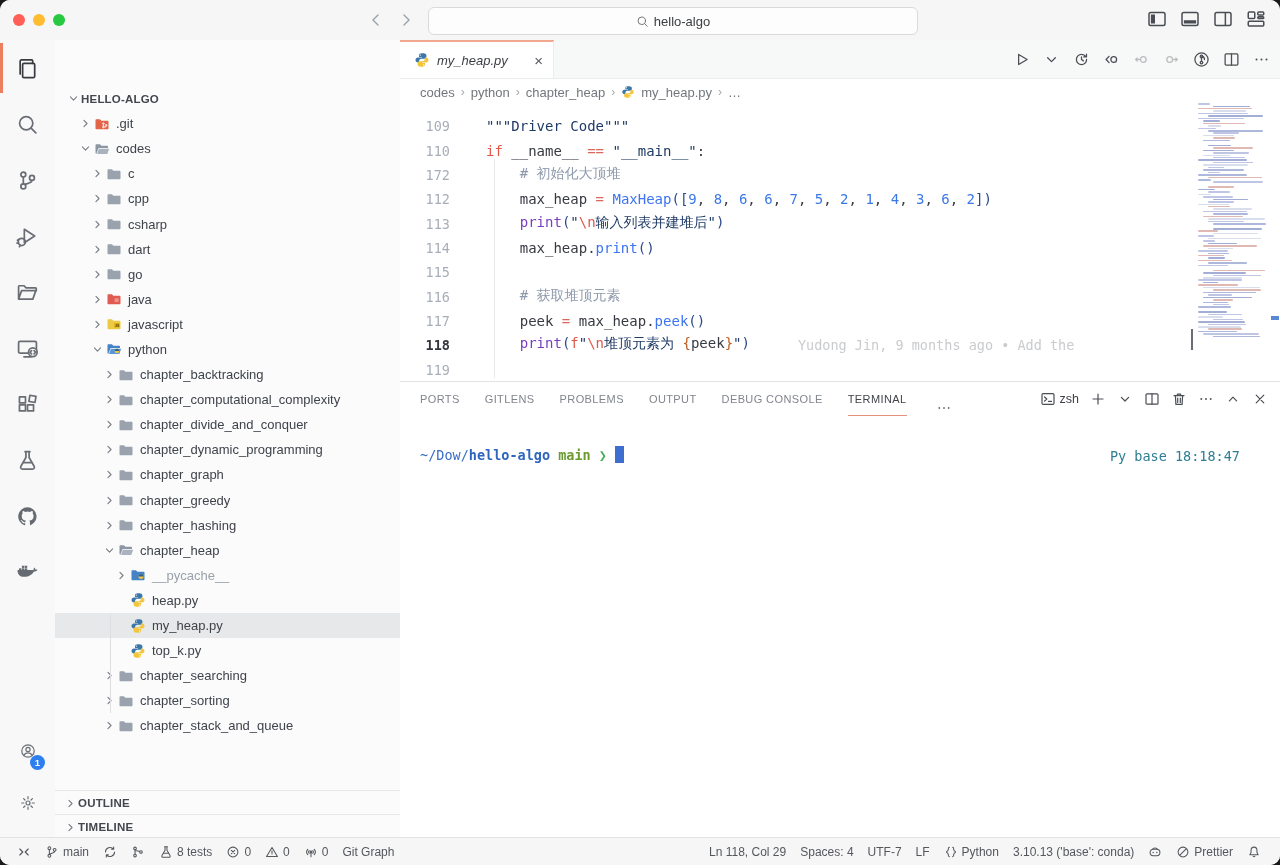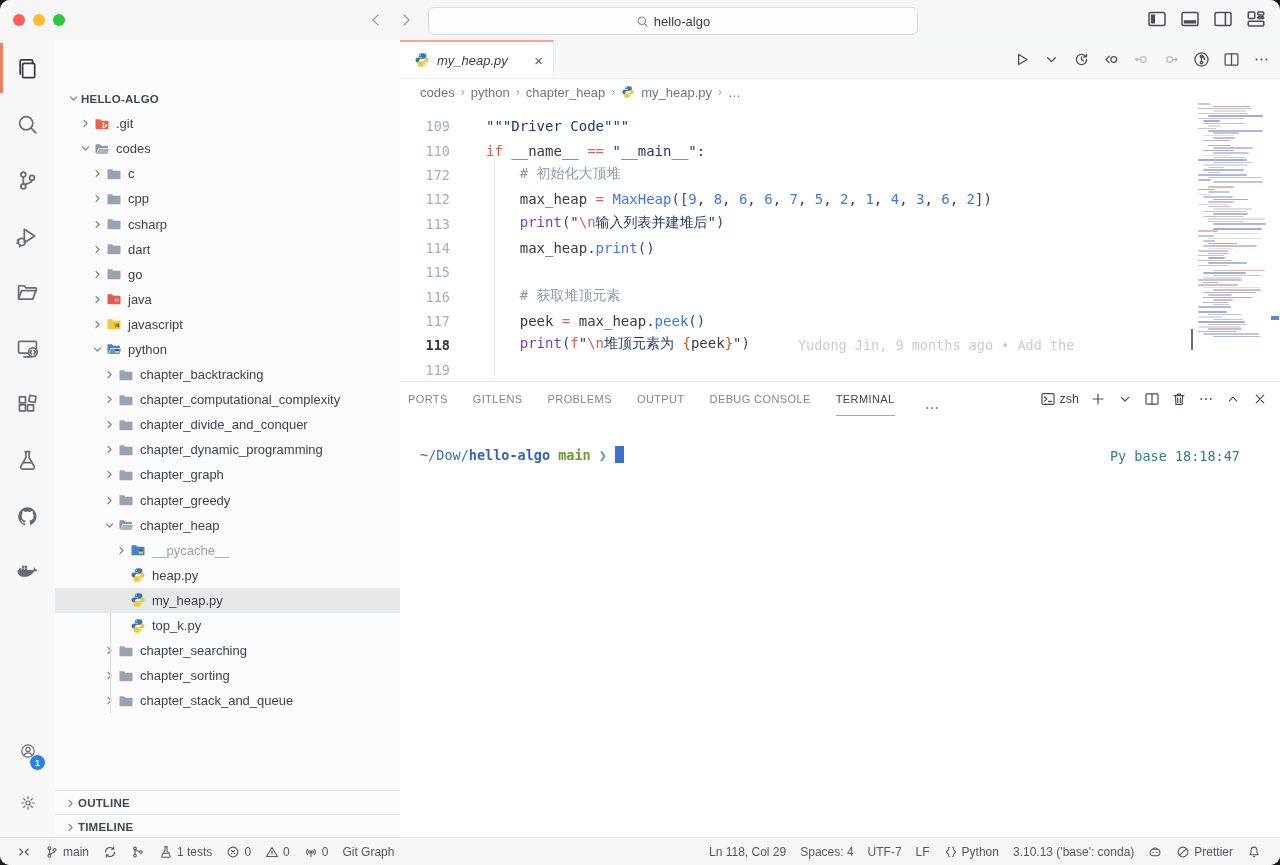--- a/index.html
+++ b/index.html
@@ -69,21 +69,21 @@
   .tk-c{color:#8d99ab}.tk-br{color:#b85c1f}.tk-p{color:#2c4a87}
   .blame{color:#c9cbce;margin-left:48px;font-size:13.5px;}
   .indent-guide{position:absolute;left:94px;top:118.7px;width:1px;height:219px;background:#e8eaed;}
   .caret{position:absolute;left:791px;top:289px;width:1.5px;height:21px;background:#6a6e74;}
   .minimap{position:absolute;right:8px;top:63px;width:74px;height:272px;overflow:hidden;}
   .mm-line{position:absolute;height:1.6px;border-radius:1px;}
   .ov-dash{position:absolute;right:1px;top:276px;width:8px;height:3.5px;background:#5b87d7;}
 
   
   .panel{position:absolute;left:400px;top:381px;right:0;bottom:27px;background:#fff;border-top:1px solid #e2e3e5;}
-  .p-tabs{position:absolute;left:8px;top:0;height:34px;display:flex;align-items:flex-end;gap:25px;}
+  .p-tabs{position:absolute;left:20px;top:0;height:34px;display:flex;align-items:flex-end;gap:25px;}
   .p-tab{font-size:11px;letter-spacing:.4px;color:#81858c;height:34px;display:flex;align-items:center;border-bottom:1.5px solid transparent;box-sizing:border-box;}
   .p-tab.active{color:#41444a;border-bottom-color:#e5917c;}
   .p-tabs-more{color:#6a6e74;margin-left:4px;}
   .p-actions{position:absolute;right:12px;top:0;height:34px;display:flex;align-items:center;gap:11px;color:#4b4e54;}
   .p-actions .lbl{font-size:12.5px;margin-left:4px;color:#3f4248;}
   .p-act{display:flex;align-items:center;}
   .term-line{position:absolute;left:20px;top:64px;font-family:"DejaVu Sans Mono","Liberation Mono",monospace;font-size:13.5px;white-space:pre;display:flex;align-items:center;}
   .seg-dir{color:#3a6fc4}.seg-dirb{color:#2f66bd;font-weight:bold}.seg-branch{color:#6b9a2f;font-weight:bold}.seg-arrow{color:#4dab57}.seg-plain{color:#3a3d41}
   .t-cursor{display:inline-block;width:8.5px;height:17px;background:#3d6ed0;margin-left:8px;}
   .term-right{position:absolute;right:40px;top:66px;font-family:"DejaVu Sans Mono","Liberation Mono",monospace;font-size:13.5px;color:#2f7e93;}
@@ -488,20 +488,33 @@
             <svg viewBox="0 0 16 16" fill="none" stroke="currentColor" stroke-width="1.4" stroke-linecap="round" stroke-linejoin="round">
               <path d="M6.1 4.2L9.9 8l-3.8 3.8"></path>
             </svg>
           </span>
           <span class="ticon">
             <svg viewBox="0 0 16 16">
               <path fill="#99a2ad" d="M1.5 4.2c0-.6.4-1 1-1h3.4l1.5 1.6h6.1c.6 0 1 .4 1 1v6.4c0 .6-.4 1-1 1h-11c-.6 0-1-.4-1-1z"></path>
             </svg>
           </span>
           <span class="tlab">chapter_greedy</span>
+        </div>
+        <div class="row" style="padding-left:46px">
+          <span class="twisty">
+            <svg viewBox="0 0 16 16" fill="none" stroke="currentColor" stroke-width="1.4" stroke-linecap="round" stroke-linejoin="round">
+              <path d="M6.1 4.2L9.9 8l-3.8 3.8"></path>
+            </svg>
+          </span>
+          <span class="ticon">
+            <svg viewBox="0 0 16 16">
+              <path fill="#99a2ad" d="M1.5 4.2c0-.6.4-1 1-1h3.4l1.5 1.6h6.1c.6 0 1 .4 1 1v6.4c0 .6-.4 1-1 1h-11c-.6 0-1-.4-1-1z"></path>
+            </svg>
+          </span>
+          <span class="tlab">chapter_hashing</span>
         </div>
         <div class="row" style="padding-left:46px">
           <span class="twisty rot">
             <svg viewBox="0 0 16 16" fill="none" stroke="currentColor" stroke-width="1.4" stroke-linecap="round" stroke-linejoin="round">
               <path d="M6.1 4.2L9.9 8l-3.8 3.8"></path>
             </svg>
           </span>
           <span class="ticon">
             <svg viewBox="0 0 16 16">
               <path fill="#8d97a3" d="M1.5 4.2c0-.6.4-1 1-1h3.4l1.5 1.6h5.6c.6 0 1 .4 1 1V7H4.6L2.4 12.8c-.5-.1-.9-.5-.9-1z"></path>
@@ -944,21 +957,21 @@
             </svg>
           </span>
         </span>
         <span class="sb-item">
           <span class="ic ">
             <svg viewBox="0 0 16 16" fill="none" stroke="currentColor" stroke-width="1.2" stroke-linecap="round" stroke-linejoin="round">
               <path d="M6.3 1.9h3.4M6.9 1.9v4L3.4 12a1.3 1.3 0 0 0 1.1 2h7a1.3 1.3 0 0 0 1.1-2L9.1 5.9v-4"></path>
               <path d="M5.2 9.4h5.6"></path>
             </svg>
           </span>
-          <span>1 tests</span>
+          <span>8 tests</span>
         </span>
         <span class="sb-item">
           <span class="ic ">
             <svg viewBox="0 0 16 16" fill="none" stroke="currentColor" stroke-width="1.2" stroke-linecap="round" stroke-linejoin="round">
               <circle cx="8" cy="8" r="5.6"></circle>
               <path d="M6.1 6.1l3.8 3.8M9.9 6.1l-3.8 3.8"></path>
             </svg>
           </span>
           <span>0</span>
         </span>

